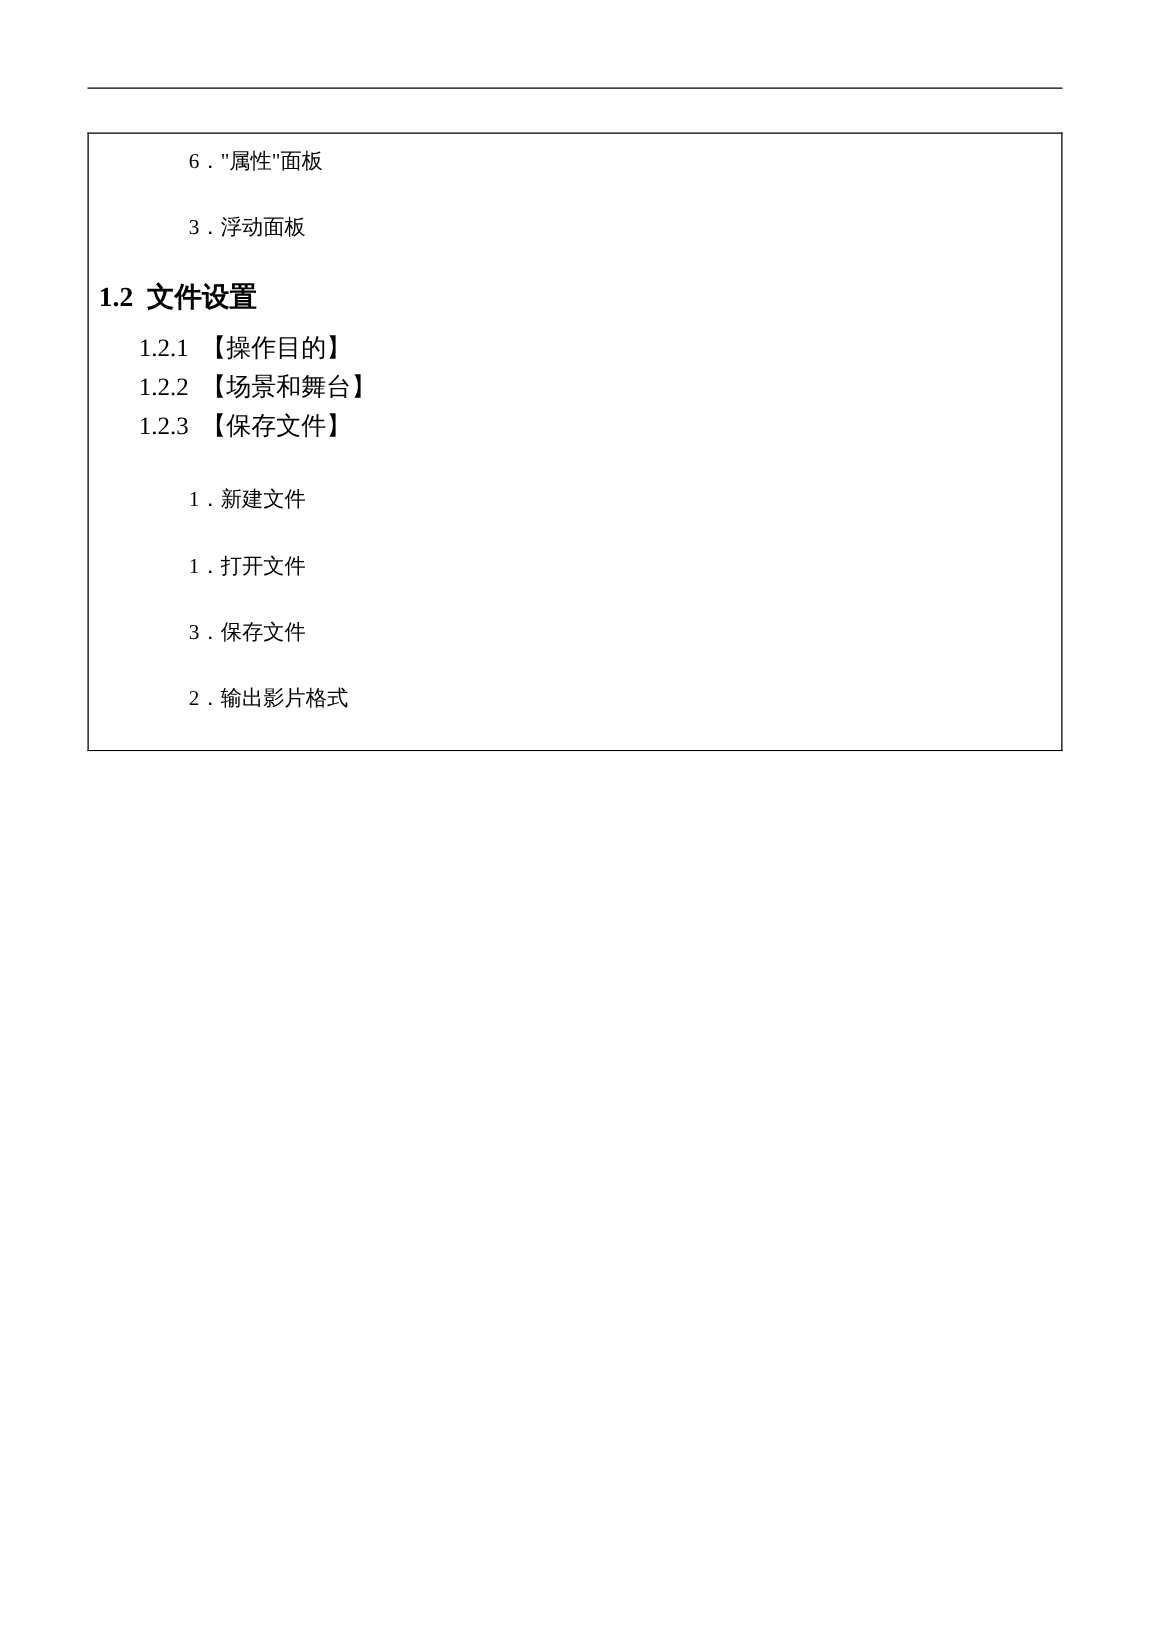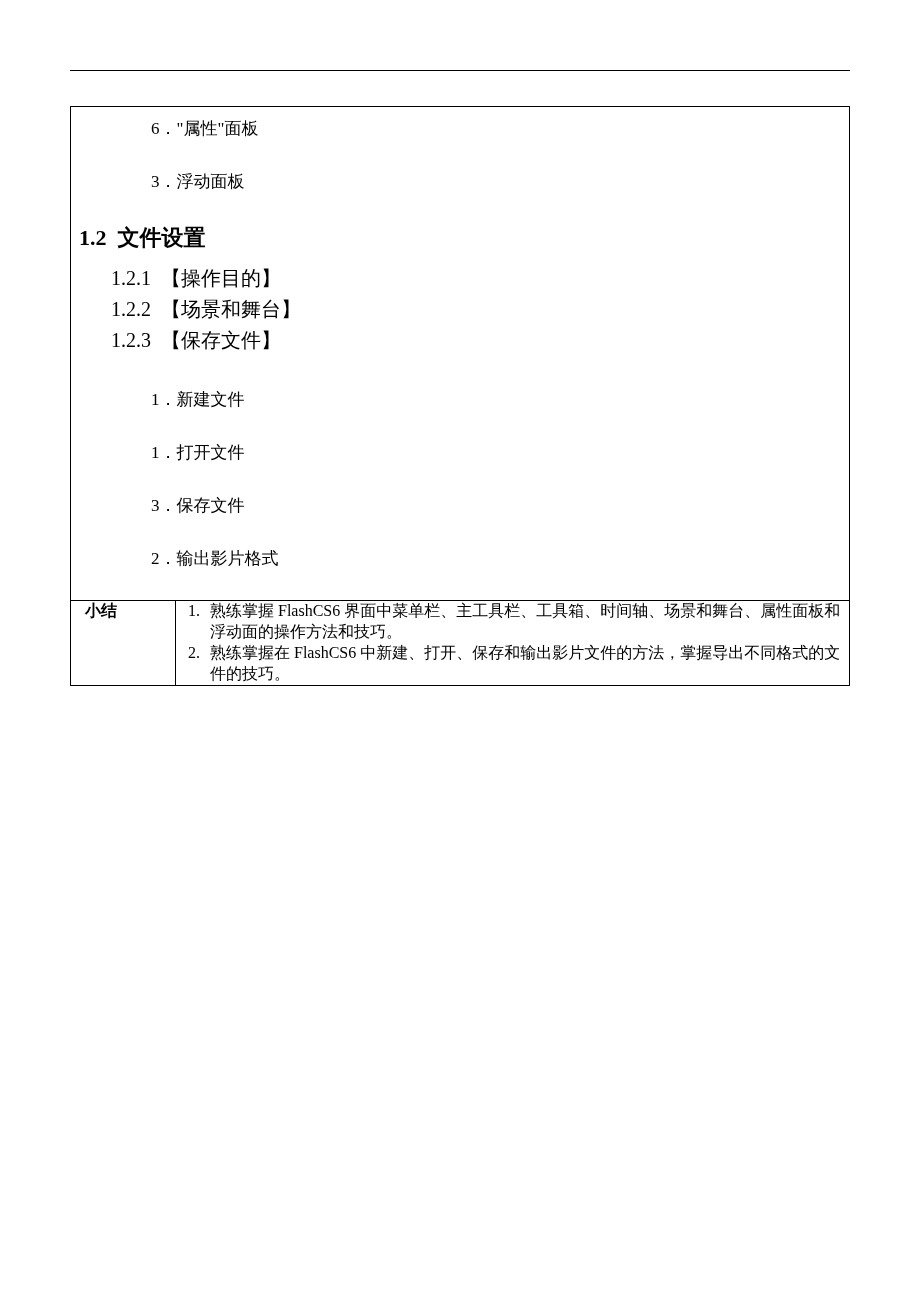--- a/index.html
+++ b/index.html
@@ -85,26 +85,15 @@
           <span>1.2.3</span>&nbsp;&nbsp;<span>【保存文件】</span>
         </div>
 
         <div class="num-item" style="margin-top:34px;">1．新建文件</div>
         <div class="num-item">1．打开文件</div>
         <div class="num-item">3．保存文件</div>
         <div class="num-item">2．输出影片格式</div>
 
       </td>
     </tr>
-    <tr>
-      <td class="summary-label">
-        <span>小结</span>
-      </td>
-      <td>
-        <ol class="ol">
-          <li>熟练掌握 FlashCS6 界面中菜单栏、主工具栏、工具箱、时间轴、场景和舞台、属性面板和浮动面的操作方法和技巧。</li>
-          <li>熟练掌握在 FlashCS6 中新建、打开、保存和输出影片文件的方法，掌握导出不同格式的文件的技巧。</li>
-        </ol>
-      </td>
-    </tr>
   </tbody>
     </table>
 </div>
 
 </body></html>

